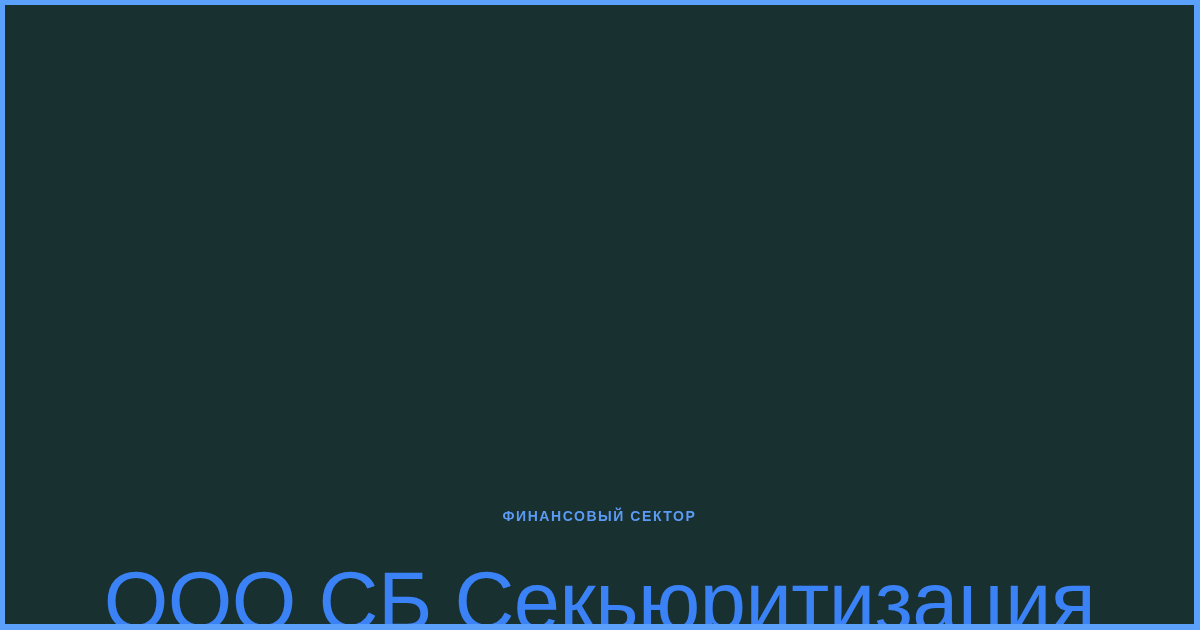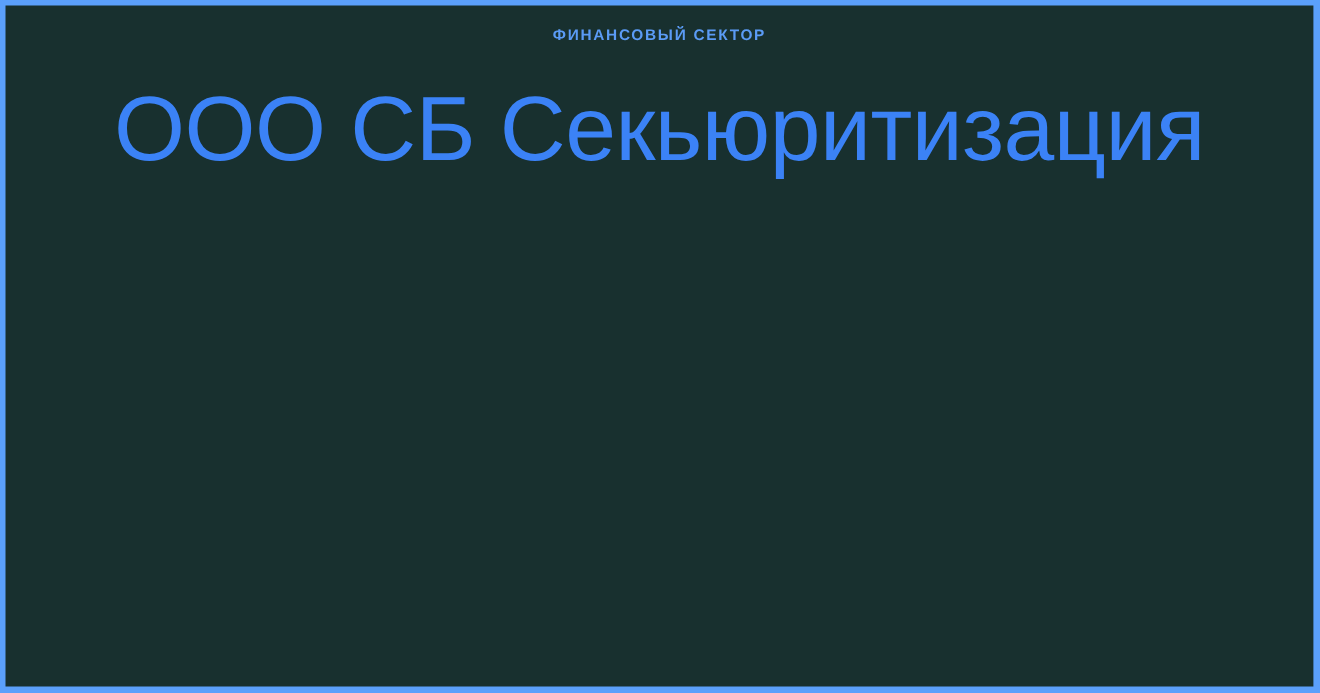--- a/index.html
+++ b/index.html
@@ -17,21 +17,21 @@
     background: #18302f;
     border-top: 5px solid #5ba0fb;
     border-left: 5px solid #5ba0fb;
     border-right: 6px solid #5ba0fb;
     border-bottom: 6px solid #5ba0fb;
     overflow: hidden;
     font-family: "Liberation Sans", "DejaVu Sans", sans-serif;
     display: flex;
     flex-direction: column;
     align-items: center;
-    justify-content: flex-start;
+    justify-content: flex-end;
   }
 
   .content {
     width: 100%;
     box-sizing: border-box;
     padding: 0 36px;
     text-align: center;
     
     transform: translateY(19px);
   }

